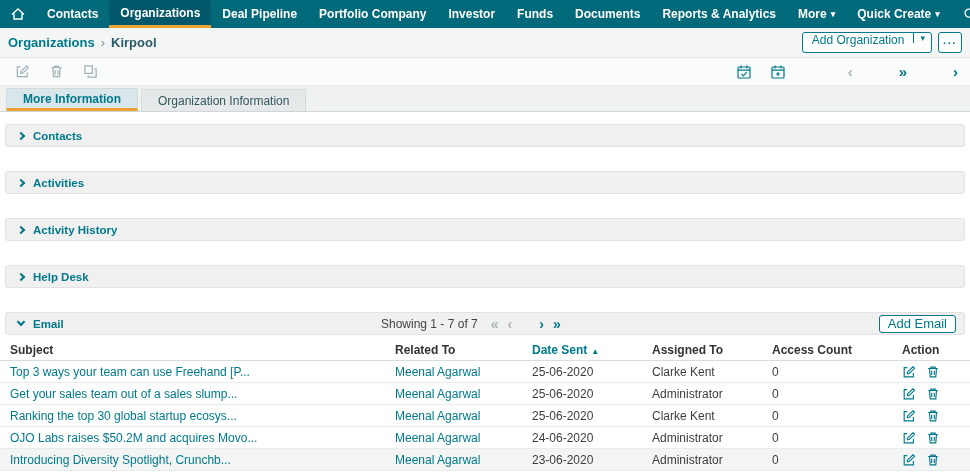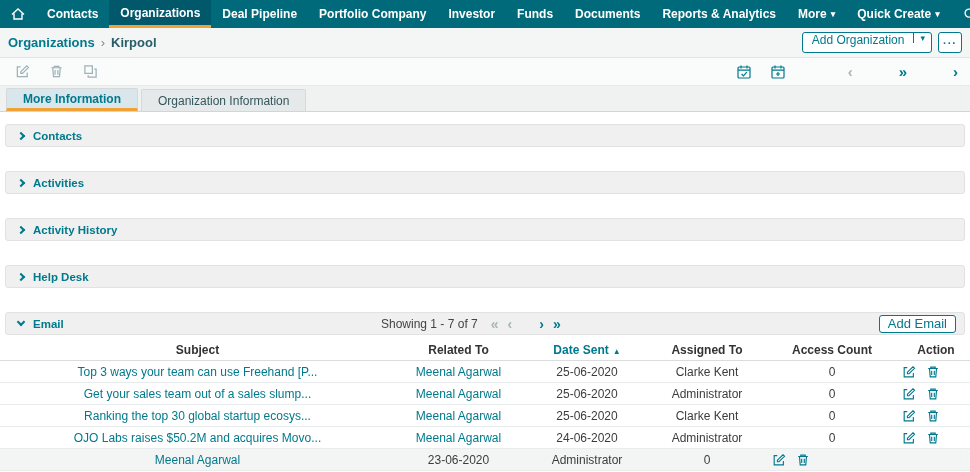--- a/index.html
+++ b/index.html
@@ -54,21 +54,21 @@
   .paging { position: absolute; left: 375px; display: flex; align-items: flex-end; gap: 9px; }
   .paging .txt { font-size: 12px; color: #444; margin-right: 4px; }
   .pg { font-size: 14px; font-weight: bold; line-height: 1; cursor: pointer; }
   .pg.gray { color: #a9b5b8; }
   .pg.teal { color: #00798c; }
   .add-email { margin-left: auto; height: 18px; border: 1px solid #00798c; border-radius: 3px; background: #fff; color: #00798c; font-size: 13px; display: flex; align-items: center; padding: 0 8px; cursor: pointer; }
 
   
   .tbl { margin-top: 4px; }
   .trow { display: grid; grid-template-columns: 385px 137px 120px 120px 130px 78px; align-items: center; height: 22px; border-bottom: 1px solid #e9ecec; font-size: 12px; }
-  .trow > div { padding-left: 10px; white-space: nowrap; overflow: hidden; text-align: center; }
+  .trow > div { padding-left: 10px; white-space: nowrap; overflow: hidden; }
   .thead { font-weight: bold; color: #333; border-bottom: 1px solid #d9dddd; }
   .thead .sorted { color: #00798c; }
   .sort-arrow { font-size: 8px; color: #00798c; margin-left: 4px; }
   .cell-link { color: #00798c; cursor: pointer; }
   .cell-plain { color: #3c3c3c; }
   .row-gray { background: #f3f5f5; }
   .act { display: flex; gap: 10px; color: #00798c; }
   .act span { cursor: pointer; display: flex; align-items: center; }
 
   svg { display: block; }
@@ -337,20 +337,21 @@
             <span>
               <svg width="14" height="14" viewBox="0 0 16 16" fill="none" stroke="currentColor" stroke-width="1.3">
                 <path d="M2.5 4h11M5.5 4V2.5h5V4M4 4l.8 9.5h6.4L12 4M6.5 6.5v5M9.5 6.5v5"></path>
               </svg>
             </span>
           </span>
       </div>
     </div>
 
     <div class="trow row-gray">
+      <div class="cell-link">Introducing Diversity Spotlight, Crunchb...</div>
       <div class="cell-link">Meenal Agarwal</div>
       <div class="cell-plain">23-06-2020</div>
       <div class="cell-plain">Administrator</div>
       <div class="cell-plain">0</div>
       <div class="act">
         <span>
             <span>
               <svg width="14" height="14" viewBox="0 0 16 16" fill="none" stroke="currentColor" stroke-width="1.3">
                 <path d="M6 3H2.5v10.5H13V9"></path>
                 <path d="M12.5 2l1.8 1.8L8 10H6.2V8.2L12.5 2z"></path>

